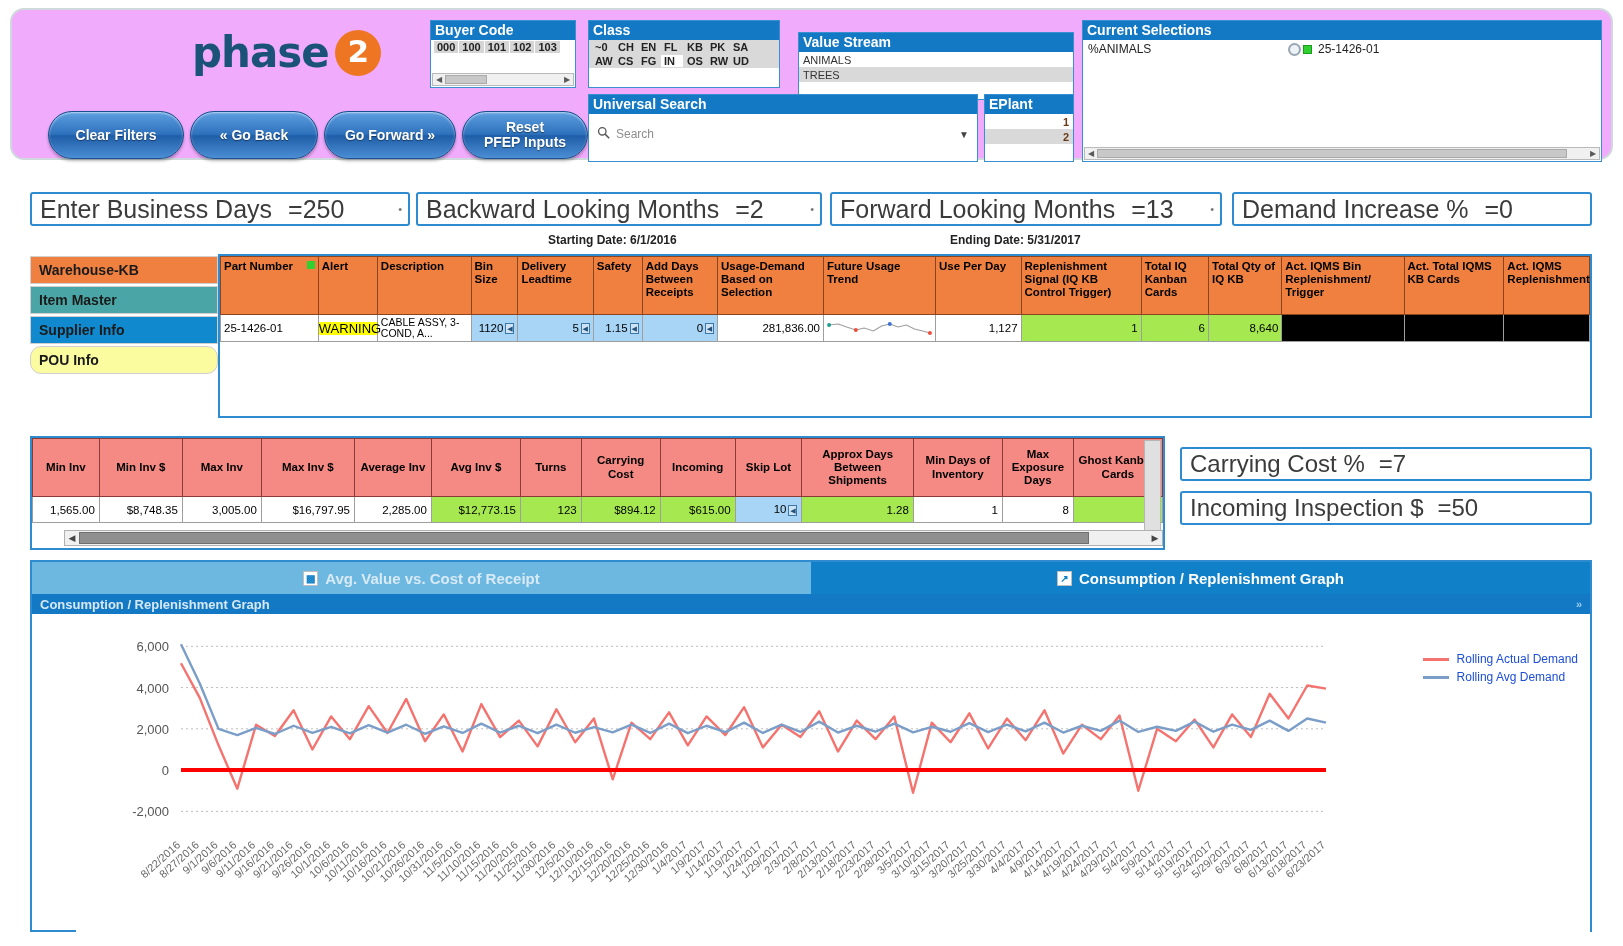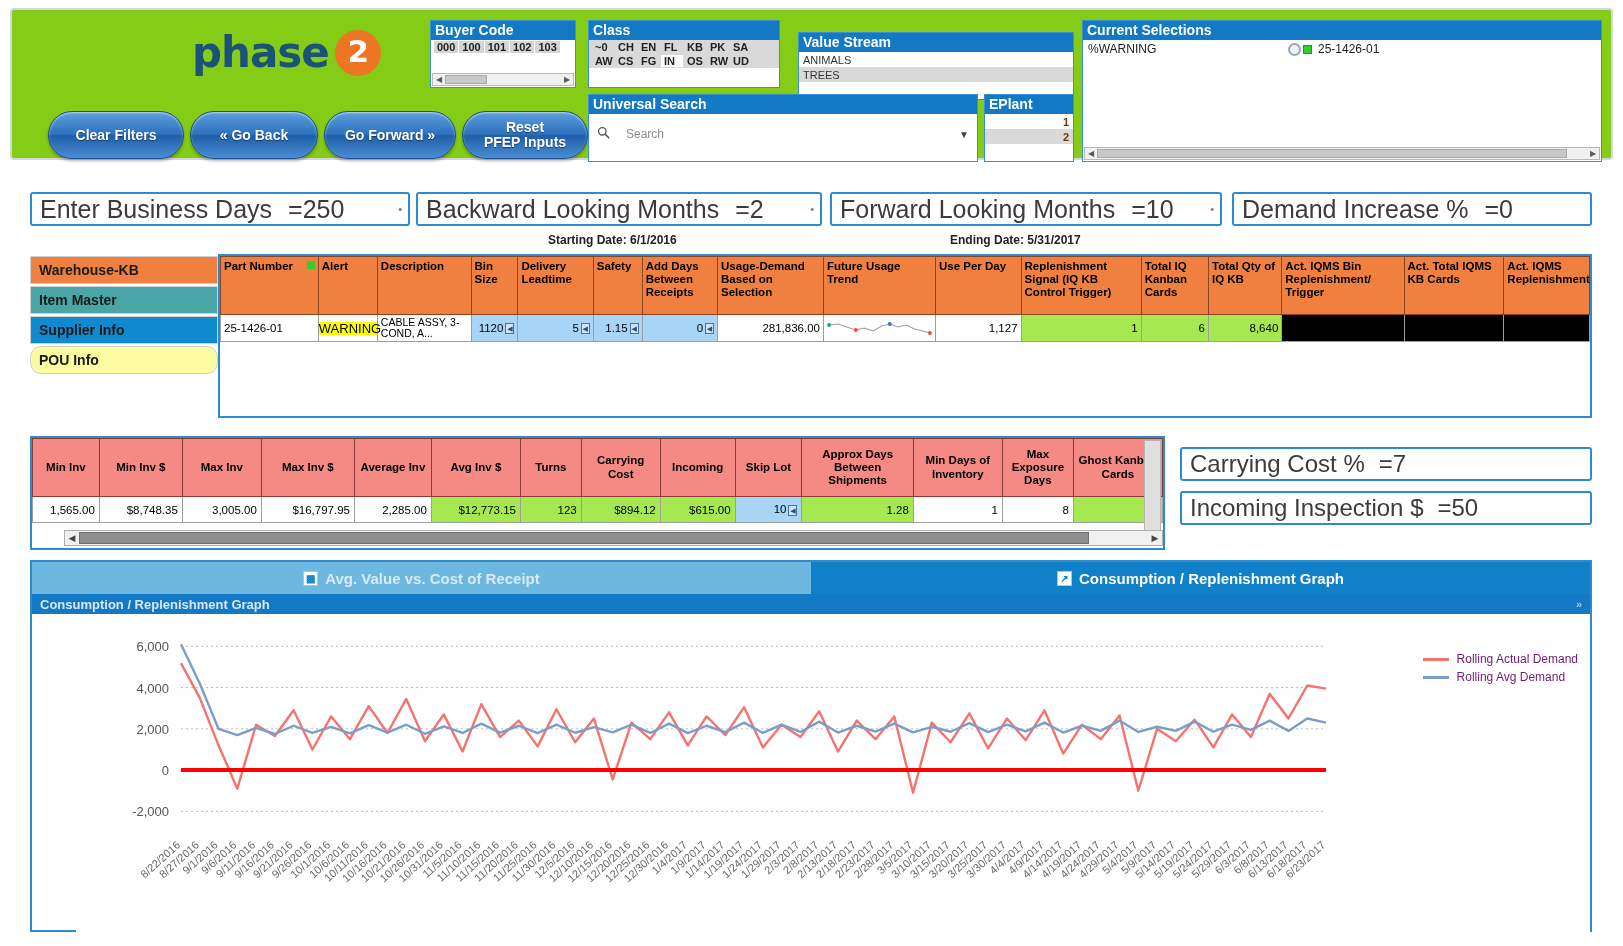--- a/index.html
+++ b/index.html
@@ -8,22 +8,22 @@
     width: 1623px; height: 946px;
     background: #ffffff;
     font-family: "Liberation Sans", sans-serif;
     overflow: hidden;
   }
   .page { position: relative; width: 1623px; height: 946px; background:#fff; }
 
   
   .panel {
     border: 2px solid #cfd8dc;
-    border-radius: 4px;
-    background: #84cc16;
+    border-radius: 14px;
+    background: #f0abfc;
   }
 
   
   #top-bar {
     position: absolute; left: 10px; top: 8px;
     width: 1603px; height: 152px;
   }
   #logo {
     position: absolute; left: 180px; top: 18px;
     font-size: 42px; font-weight: bold; letter-spacing: -1px;
@@ -73,21 +73,21 @@
   .hscroll .thumb { height: 9px; background:#c8c8c8; border:1px solid #aaa; }
 
   #box-buyer { left: 418px; top: 10px; width: 146px; height: 68px; }
   #box-class { left: 576px; top: 10px; width: 192px; height: 68px; }
   #box-vs    { left: 786px; top: 22px; width: 276px; height: 68px; }
   #box-search{ left: 576px; top: 84px; width: 390px; height: 68px; }
   #box-eplant{ left: 972px; top: 84px; width: 90px;  height: 68px; }
   #box-cursel{ left: 1070px; top: 10px; width: 520px; height: 142px; }
 
   .search-field {
-    display:flex; align-items:center; gap:16px;
+    display:flex; align-items:center; gap:6px;
     height: 40px; padding: 0 8px; font-size: 12px; color:#8d8d8d;
   }
   .search-caret { margin-left:auto; font-size: 10px; color:#444; }
 
   .cursel-row { display:flex; align-items:center; font-size: 12px; color:#222; padding: 2px 5px; }
   .cursel-field { width: 200px; font-weight: normal; }
   .lens { width:13px; height:13px; border-radius:50%; border:2px solid #9aa7b2; display:inline-block; margin-right:2px; background:#eef3f7; }
   .greensq { width:9px; height:9px; background:#2fd02f; display:inline-block; margin-right:6px; border:1px solid #1a9e1a; }
 
   
@@ -200,21 +200,21 @@
   .tab.active   { background:#1080c8; color:#ffffff; }
   .tabicon { width:15px; height:15px; background:#fff; border:1px solid #bfbfbf;
              display:inline-flex; align-items:center; justify-content:center; font-size:10px; color:#1080c8;}
   #chart-title {
     background:#1379c4; color:#d7e9f7; font-size:13px; font-weight:bold;
     padding: 2px 8px; height: 20px; display:flex; align-items:center;
   }
   #chart-title .exp { margin-left:auto; color:#9fd0ef; font-size:11px; }
   #plot-wrap { position:relative; height: 318px; background:#fff;margin-left:44px; }
   #legend {
-    position:absolute; right: 12px; top: 38px; font-size: 12px; color:#701a75;
+    position:absolute; right: 12px; top: 38px; font-size: 12px; color:#1d4ed8;
   }
   .leg-row { display:flex; align-items:center; gap:8px; margin-bottom:4px; }
   .leg-swatch { width: 26px; height: 3px; display:inline-block; }
 </style>
 </head>
 <body>
 
 <div class="page">
 
   <div id="top-bar" class="panel">
@@ -288,21 +288,21 @@
       <div class="lb-title">EPlant</div>
       <div class="lb-body">
         <div class="lb-row right">1</div>
         <div class="lb-row right alt">2</div>
       </div>
     </div>
 
     <div class="lb" id="box-cursel">
       <div class="lb-title">Current Selections</div>
       <div class="cursel-row">
-        <span class="cursel-field">%WARNING</span>
+        <span class="cursel-field">%ANIMALS</span>
         <span class="lens"></span>
         <span class="greensq"></span>
         <span>25-1426-01</span>
       </div>
       <div class="hscroll">
         <span class="arr">◀</span>
         <span class="thumb" style="width:470px"></span>
         <span class="arr" style="margin-left:auto">▶</span>
       </div>
     </div>
@@ -313,21 +313,21 @@
     <span class="val">=250</span>
     <span class="tick">•</span>
   </div>
   <div class="inputbox" id="in-back">
     <span class="lbl">Backward Looking Months</span>
     <span class="val">=2</span>
     <span class="tick">•</span>
   </div>
   <div class="inputbox" id="in-fwd">
     <span class="lbl">Forward Looking Months</span>
-    <span class="val">=10</span>
+    <span class="val">=13</span>
     <span class="tick">•</span>
   </div>
   <div class="inputbox" id="in-demand">
     <span class="lbl">Demand Increase %</span>
     <span class="val">=0</span>
   </div>
 
   <div class="daterange" id="start-date">Starting Date: 6/1/2016</div>
   <div class="daterange" id="end-date">Ending Date: 5/31/2017</div>
 

